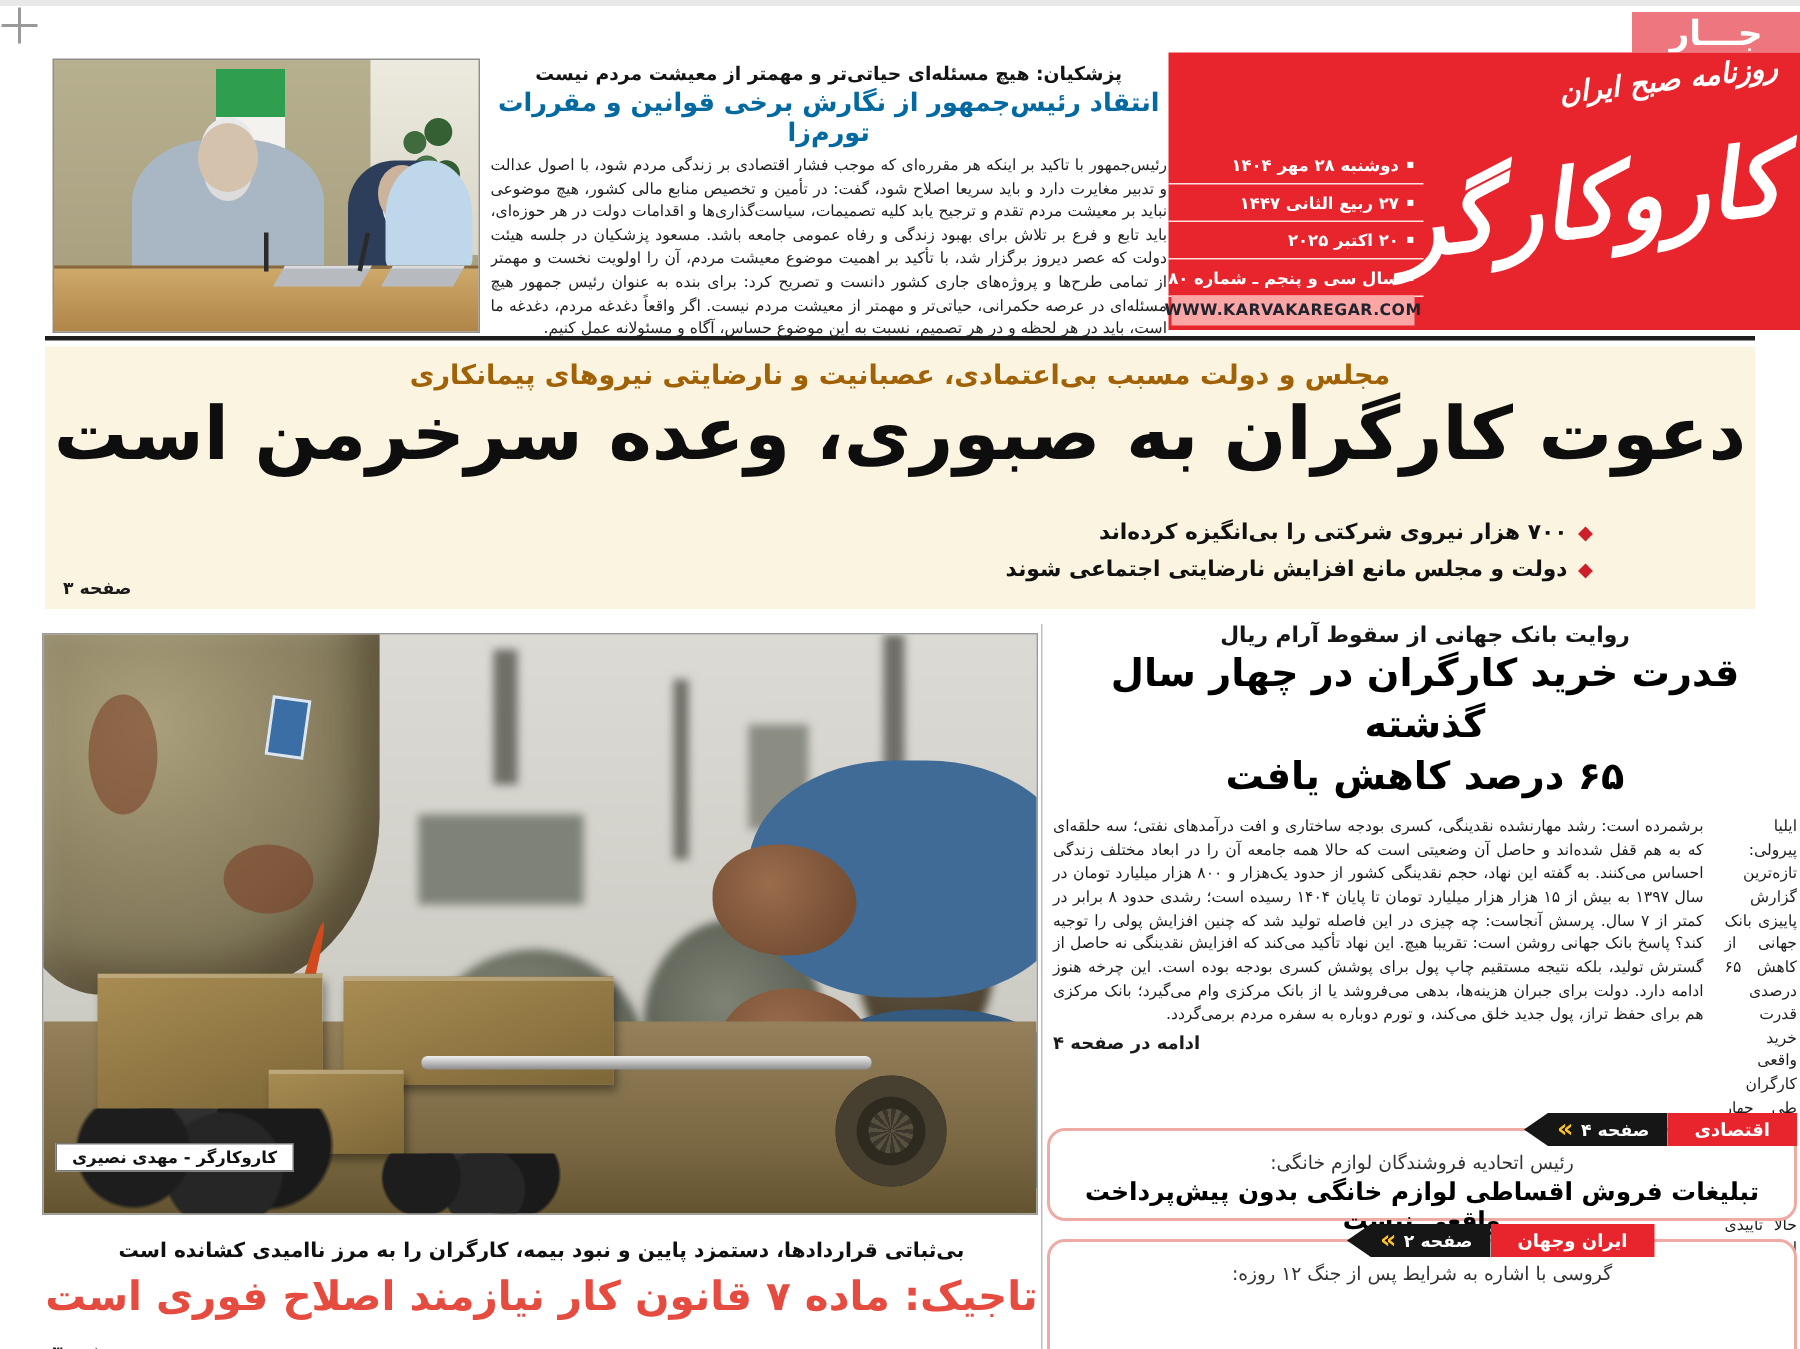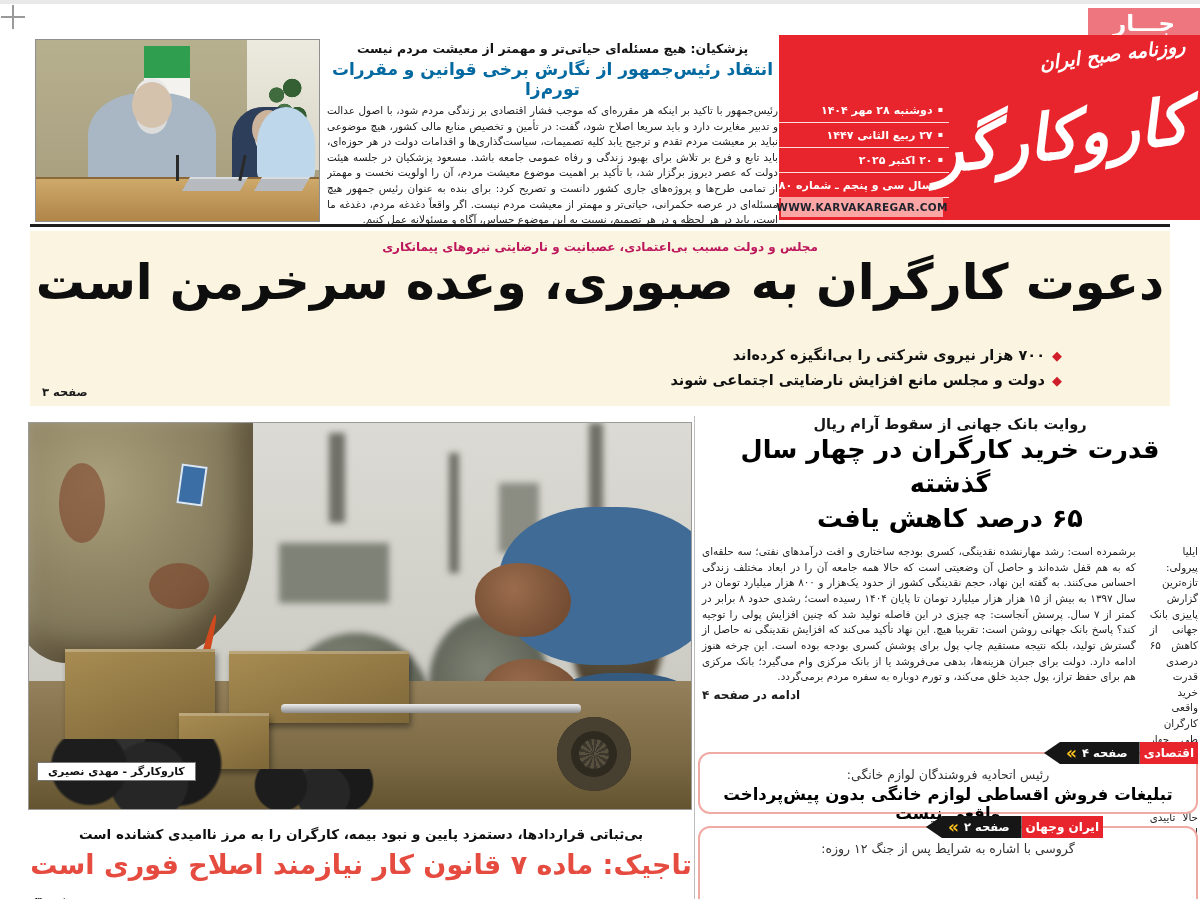--- a/index.html
+++ b/index.html
@@ -80,21 +80,21 @@
   .topstory-text{ position:absolute; left:327px; top:37px; width:451px; height:183px;
     direction:rtl; text-align:center; overflow:hidden; }
   .ts-kicker{ font-size:12.5px; font-weight:bold; color:#141414; }
   .ts-headline{ font-size:17px; font-weight:bold; color:#0369a1; margin:3px 0 4px; }
   .ts-body{ text-align:justify; font-size:10.4px; line-height:1.5; color:#222; }
 
   .rule-thick{ position:absolute; left:30px; top:220px; width:1140px; height:3px; background:#1d1d1d; }
 
   
   .leadbox{ position:absolute; left:30px; top:227px; width:1140px; height:175px; background:#fbf4e0; }
-  .lead-kicker{ padding-top:9px; text-align:center; color:#be185d; font-weight:bold; font-size:12px; direction:rtl; }
+  .lead-kicker{ padding-top:9px; text-align:center; color:#a16207; font-weight:bold; font-size:18px; direction:rtl; }
   .lead-headline{ text-align:center; font-weight:bold; font-size:49px; line-height:1.08;
     color:#0e0e0e; direction:rtl; margin-top:3px; letter-spacing:-1px; }
   .lead-bullets{ position:absolute; right:108px; top:112px; direction:rtl; text-align:right;
     font-size:14.5px; font-weight:bold; color:#111; line-height:1.75; }
   .diamond-icon{ color:#cf1f2b; font-size:13px; margin-left:7px; }
   .lead-pageref{ position:absolute; left:12px; bottom:7px; font-size:11.5px; font-weight:bold; direction:rtl; }
 
   .vrule{ position:absolute; left:694px; top:412px; width:1px; height:487px; background:#bdbdbd; }
 
   
@@ -149,21 +149,21 @@
     border:2px solid #f0aaa4; border-radius:12px; direction:rtl; text-align:center; }
   .teaser-1{ top:748px; height:62px; }
   .teaser-2{ top:822px; height:90px; }
   .badge{ position:absolute; top:-12px; height:22px; display:flex; direction:ltr; }
   .badge-1{ right:-2px; } .badge-2{ right:93px; }
   .badge-dark{ background:#161616; color:#fff; display:flex; align-items:center; gap:5px;
     padding:0 12px 0 22px; clip-path:polygon(0 50%, 16px 0, 100% 0, 100% 100%, 16px 100%);
     font-size:11.5px; font-weight:bold; }
   .chevrons-icon{ color:#ffc41e; font-size:17px; font-weight:bold; line-height:1; }
   .badge-red{ background:#e8252c; color:#fff; display:flex; align-items:center;
-    padding:0 4px; font-size:12px; font-weight:bold; }
+    padding:0 18px; font-size:12px; font-weight:bold; }
   .teaser-kicker{ margin-top:13px; font-size:12.5px; color:#333; }
   .teaser-headline{ margin-top:3px; font-size:16.5px; font-weight:bold; color:#000; }
 
   
   .photostory{ position:absolute; left:30px; top:822px; width:662px; direction:rtl; text-align:center; }
   .ps-kicker{ font-size:13.5px; font-weight:bold; color:#101010; }
   .ps-headline{ margin-top:7px; font-size:27px; font-weight:bold; color:#e64b40;text-align:center; }
   .ps-pageref{ position:absolute; left:35px; top:891px; font-size:11px; font-weight:bold; direction:rtl; }
 </style>
 </head>

